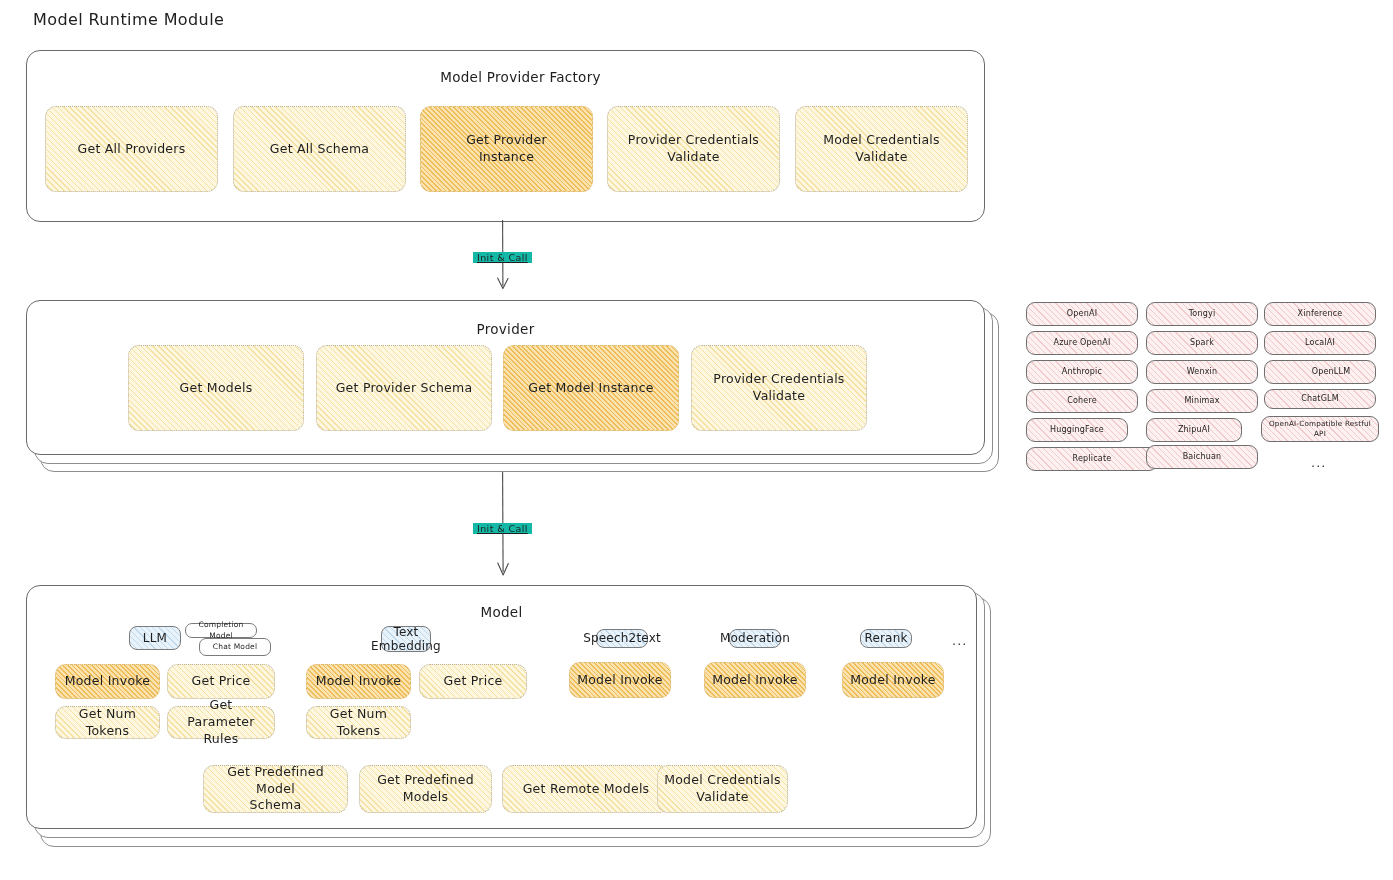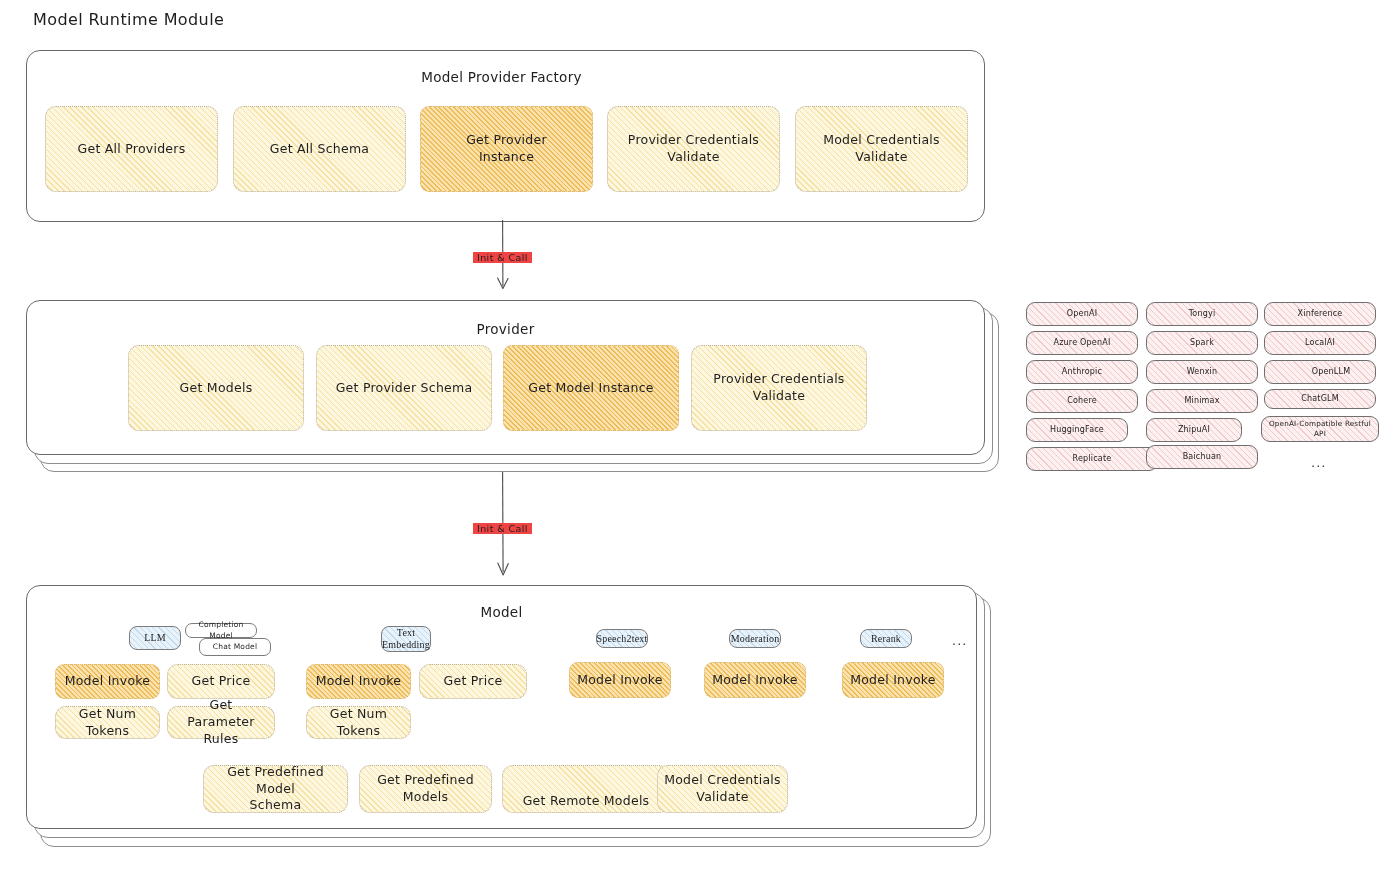--- a/index.html
+++ b/index.html
@@ -82,21 +82,20 @@
   
   .node.amber {
     background-color: #fbe3b0;
     background-image:
       repeating-linear-gradient(45deg,
         rgba(233,175,60,0.75) 0px,
         rgba(233,175,60,0.75) 1.3px,
         rgba(251,227,176,0) 1.3px,
         rgba(251,227,176,0) 3.4px);
     border-color: #d9b777;
-    border-radius: 9px;
   }
   
   .node.rose {
     background-color: #fdf0f0;
     background-image:
       repeating-linear-gradient(45deg,
         rgba(226,140,140,0.38) 0px,
         rgba(226,140,140,0.38) 0.9px,
         rgba(253,240,240,0) 0.9px,
         rgba(253,240,240,0) 4.4px);
@@ -109,23 +108,22 @@
   .node.sky {
     background-color: #e8f2fa;
     background-image:
       repeating-linear-gradient(45deg,
         rgba(120,170,210,0.35) 0px,
         rgba(120,170,210,0.35) 0.9px,
         rgba(232,242,250,0) 0.9px,
         rgba(232,242,250,0) 4.4px);
     border: 1.1px solid #7b7b7b;
     border-radius: 8px;
-    font-size: 10px;
+    font-size: 12px;
     letter-spacing: 0.2px;
-    font-family: Liberation Serif, serif;
   }
   
   .node.plain {
     background: #ffffff;
     border: 1.1px solid #7b7b7b;
     border-radius: 7px;
     font-size: 7.5px;
     letter-spacing: 0.2px;
   }
 
@@ -139,32 +137,33 @@
 
   
   .arrow {
     position: absolute;
   }
   .arrow-label {
     position: absolute;
     font-size: 9.5px;
     letter-spacing: 0.4px;
     color: #1e1e1e;
-    background: #ef4444;
+    background: #14b8a6;
     padding: 0 4px;
     white-space: nowrap;
+    text-decoration: underline;
   }
 </style>
 </head>
 <body>
 
 <div id="page-title">Model Runtime Module</div>
 
 <div class="panel" style="left:26px; top:50px; width:959px; height:172px;"></div>
-<div class="panel-title" style="left:22px; top:69px; width:959px;">Model Provider Factory</div>
+<div class="panel-title" style="left:41px; top:69px; width:959px;">Model Provider Factory</div>
 
 <div class="node cream" style="left:45px; top:106px; width:173px; height:86px;">
   <span>Get All Providers</span>
 </div>
 <div class="node cream" style="left:233px; top:106px; width:173px; height:86px;">
   <span>Get All Schema</span>
 </div>
 <div class="node amber" style="left:420px; top:106px; width:173px; height:86px;">
   <span style="white-space:pre-line;">Get Provider
 Instance</span>
@@ -331,19 +330,19 @@
 <div class="ellipsis" style="left:952px; top:634px;">...</div>
 
 <div class="node cream" style="left:203px; top:765px; width:145px; height:48px;">
   <span style="white-space:pre-line;">Get Predefined Model
 Schema</span>
 </div>
 <div class="node cream" style="left:359px; top:765px; width:133px; height:48px;">
   <span style="white-space:pre-line;">Get Predefined
 Models</span>
 </div>
-<div class="node cream" style="left:502px; top:765px; width:168px; height:48px;align-items:flex-end;">
+<div class="node cream" style="left:502px; top:765px; width:168px; height:48px;">
   <span>Get Remote Models</span>
 </div>
 <div class="node cream" style="left:657px; top:765px; width:131px; height:48px;">
   <span style="white-space:pre-line;">Model Credentials
 Validate</span>
 </div>
 
 </body></html>

